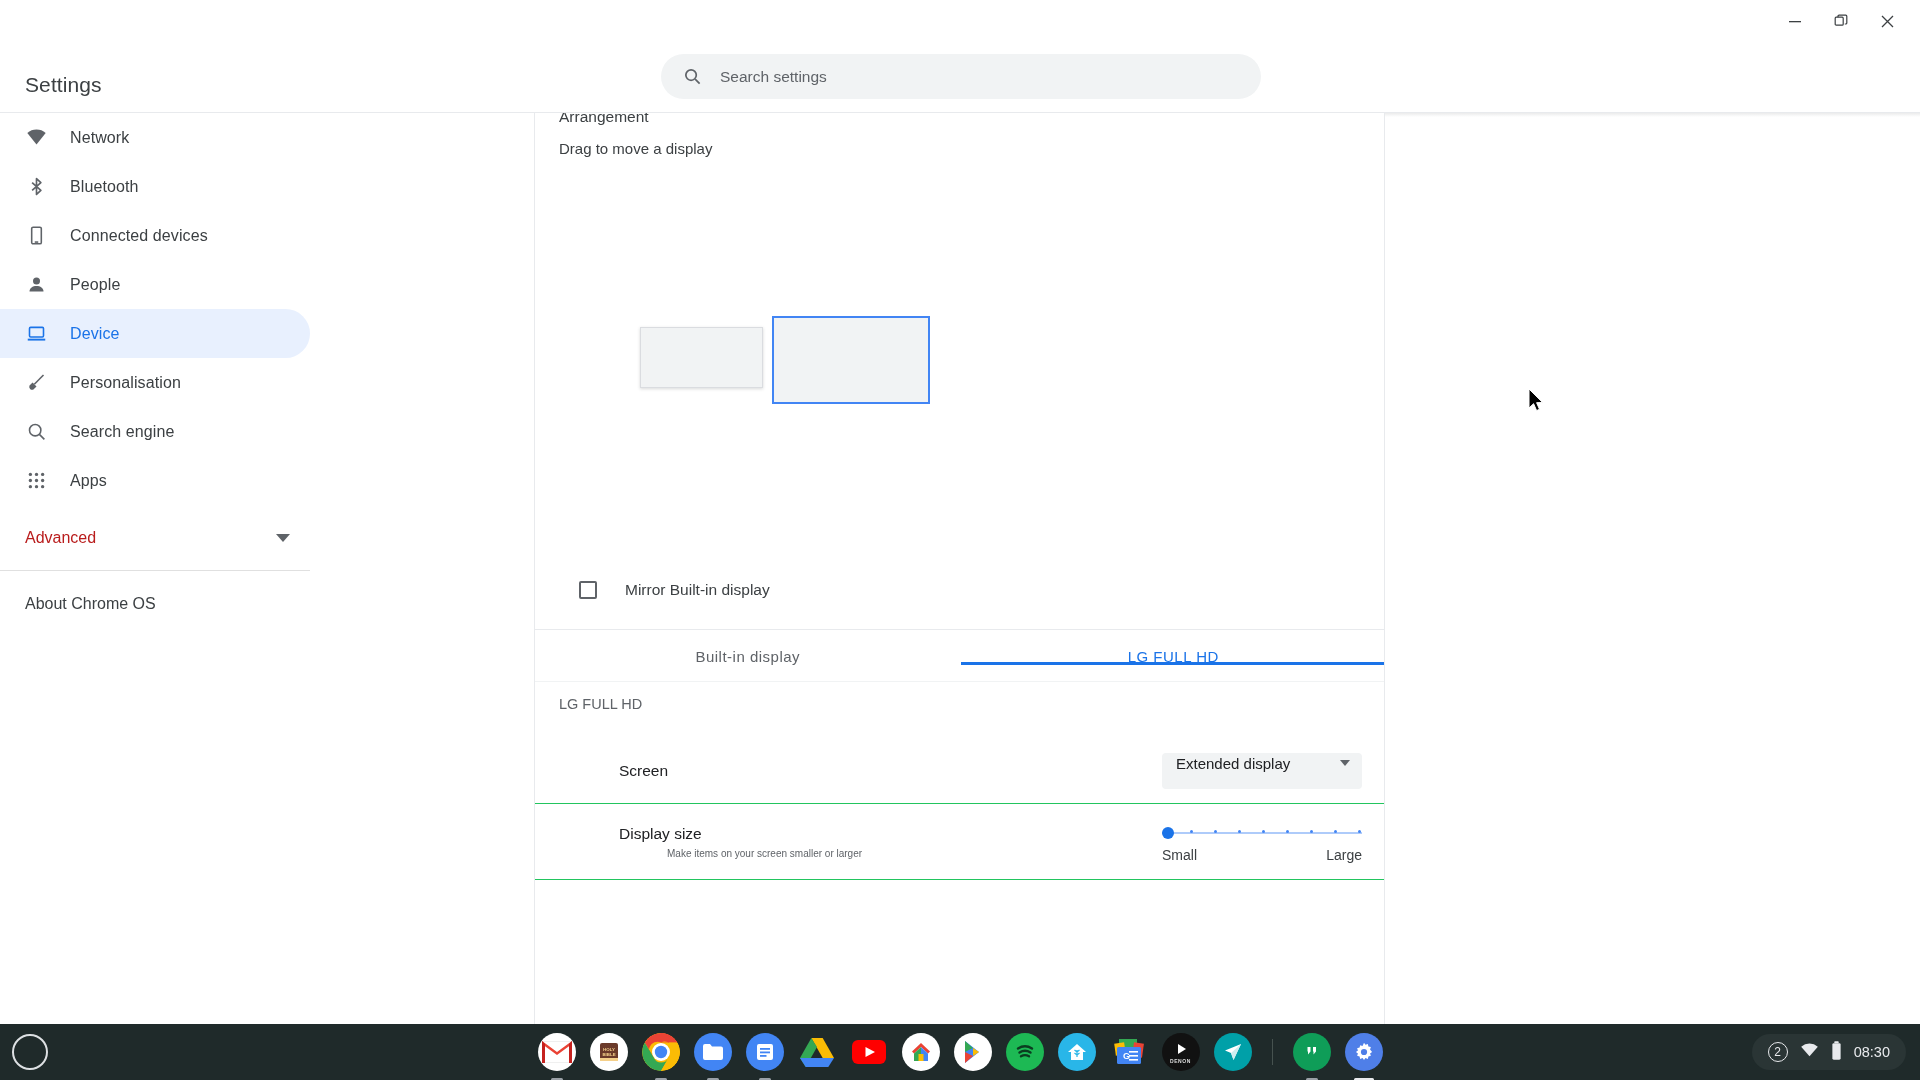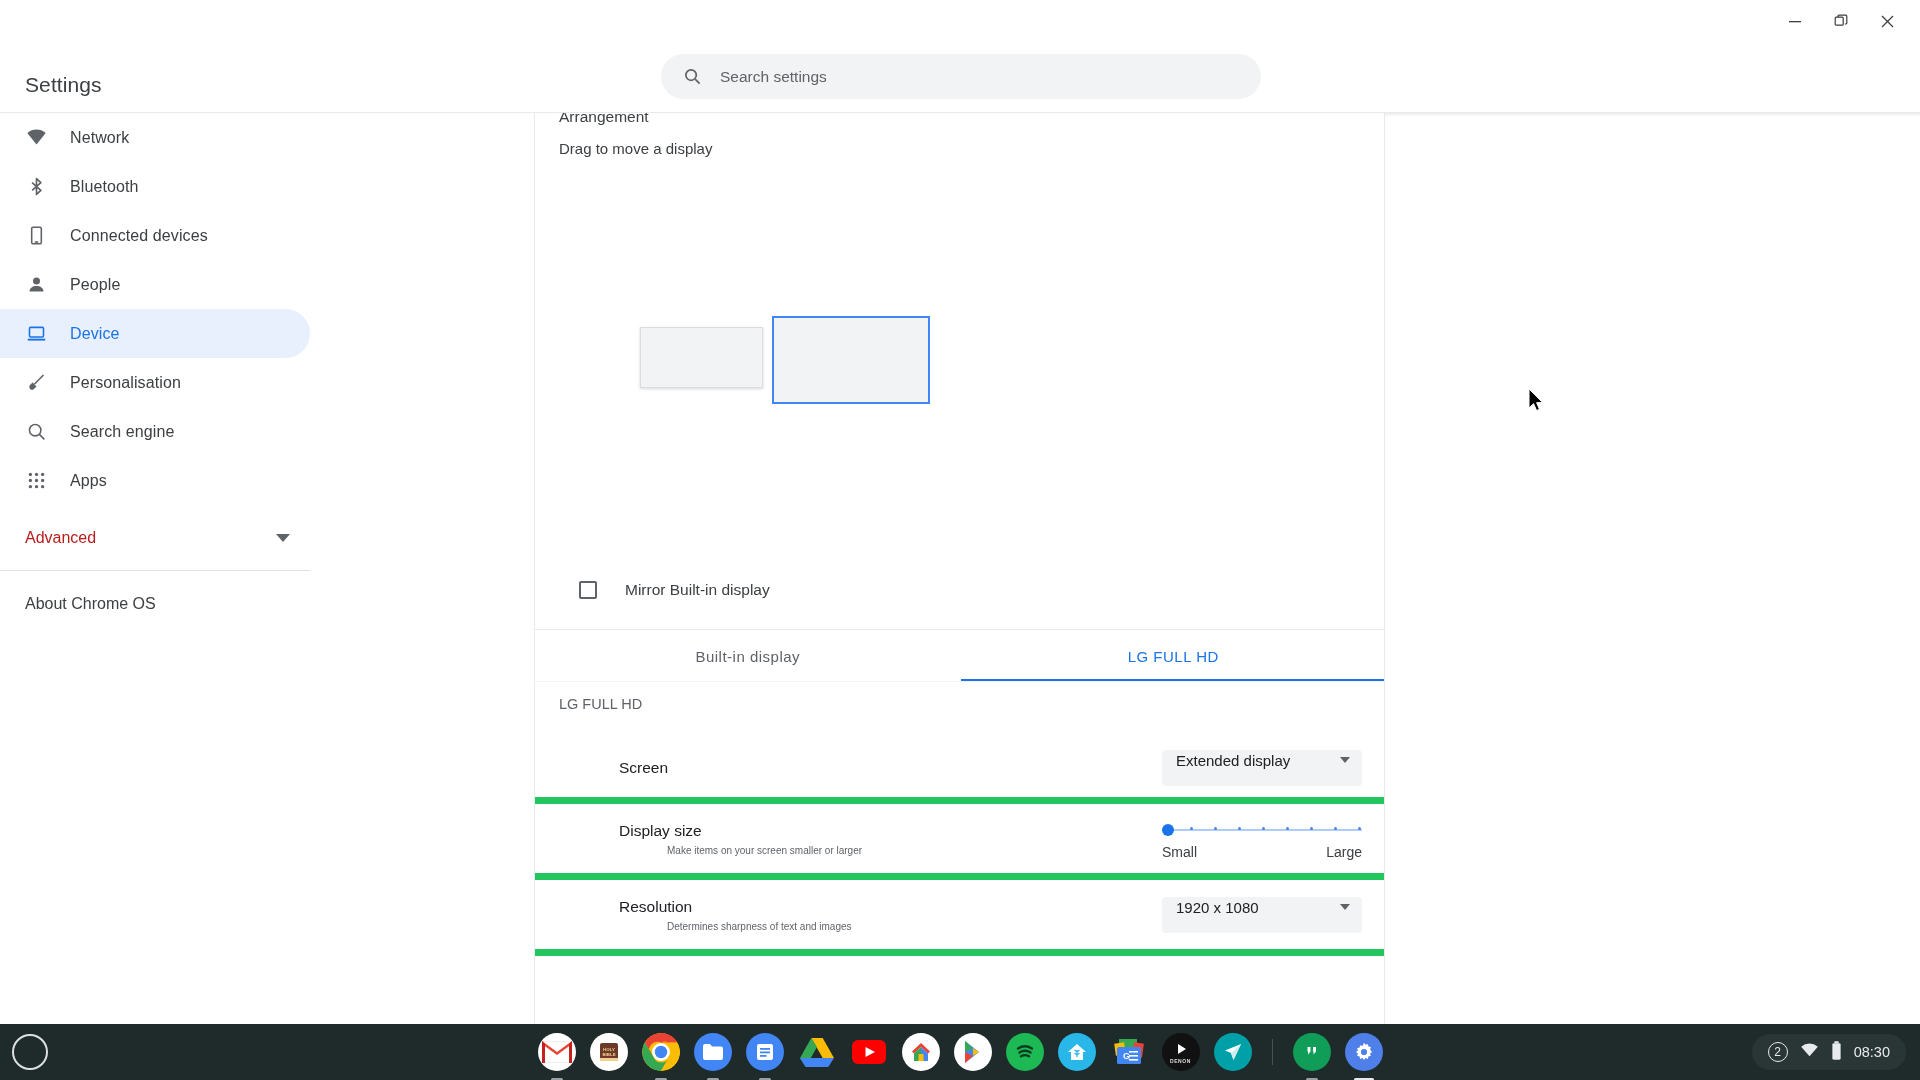--- a/index.html
+++ b/index.html
@@ -96,38 +96,38 @@
   }
 
   .mirror-row { position:absolute; left:24px; top:468px; display:flex; align-items:flex-end; gap:28px;margin-left:20px; }
   .checkbox {
     width:18px; height:18px; border:2px solid #5f6368; border-radius:2px; background:#fff;
     cursor:pointer;
   }
   .mirror-label { font-size:15.5px; color:#3c4043; }
 
   .tabs-sep { position:absolute; left:0; top:516px; width:851px; height:1px; background:#e8eaed; }
-  .tabs { position:absolute; left:0; top:517px; width:851px; height:52px; display:flex; }
+  .tabs { position:absolute; left:0; top:517px; width:851px; height:52px; display:flex;align-items:center; }
   .tab {
     flex:1; display:flex; align-items:center; justify-content:center;
     font-size:15px; font-weight:500; letter-spacing:.5px; color:#5f6368; cursor:pointer;
     position:relative;
   }
   .tab.active { color:#1a73e8; }
   .tab.active::after {
     content:""; position:absolute; left:0; right:0; bottom:0; height:3px; background:#1a73e8;
   }
   .tabs-baseline { position:absolute; left:0; top:568px; width:851px; height:1px; background:#f1f3f4; }
 
   .section-title { position:absolute; left:24px; top:583px; font-size:14.5px; color:#5f6368; font-weight:500; }
 
   .settings-rows { position:absolute; left:0; top:625px; width:851px; }
   .srow {
     position:relative; display:flex; align-items:center; justify-content:space-between;
-    padding: 0 24px 0 84px; min-height:66px; border-bottom:7px solid #22c55e;
+    padding: 0 24px 0 84px; min-height:66px; border-bottom:1px solid #22c55e;
   }
   .srow-text { display:flex; flex-direction:column; gap:5px; }
   .srow-label { font-size:15.5px; color:#202124; }
   .srow-sub { font-size:10px; color:#5f6368;margin-left:48px; }
 
   .dropdown {
     width:200px; height:36px; background:#f1f3f4; border-radius:4px;
     display:flex; align-items:center; justify-content:space-between;
     padding: 0 12px 15px 14px; font-size:15px; color:#202124; cursor:pointer;
   }
@@ -381,30 +381,20 @@
             <div class="slider-tick" style="left:196px"></div>
             <div class="slider-knob"></div>
           </div>
           <div class="slider-labels">
             <span>Small</span>
             <span>Large</span>
           </div>
         </div>
       </div>
 
-      <div class="srow" style="min-height:76px;">
-        <div class="srow-text">
-          <div class="srow-label">Resolution</div>
-          <div class="srow-sub">Determines sharpness of text and images</div>
-        </div>
-        <div class="dropdown">
-          <span>1920 x 1080</span>
-          <span class="caret"></span>
-        </div>
-      </div>
 
 
     </div>
   </div>
 
   <div class="cursor">
     <svg width="18" height="26" viewBox="0 0 18 26">
       <path d="M1 1 L1 20 L5.6 15.7 L8.6 22.6 L11.5 21.3 L8.6 14.7 L14.6 14.5 Z" fill="#000" stroke="#fff" stroke-width="1"></path>
     </svg>
   </div>

